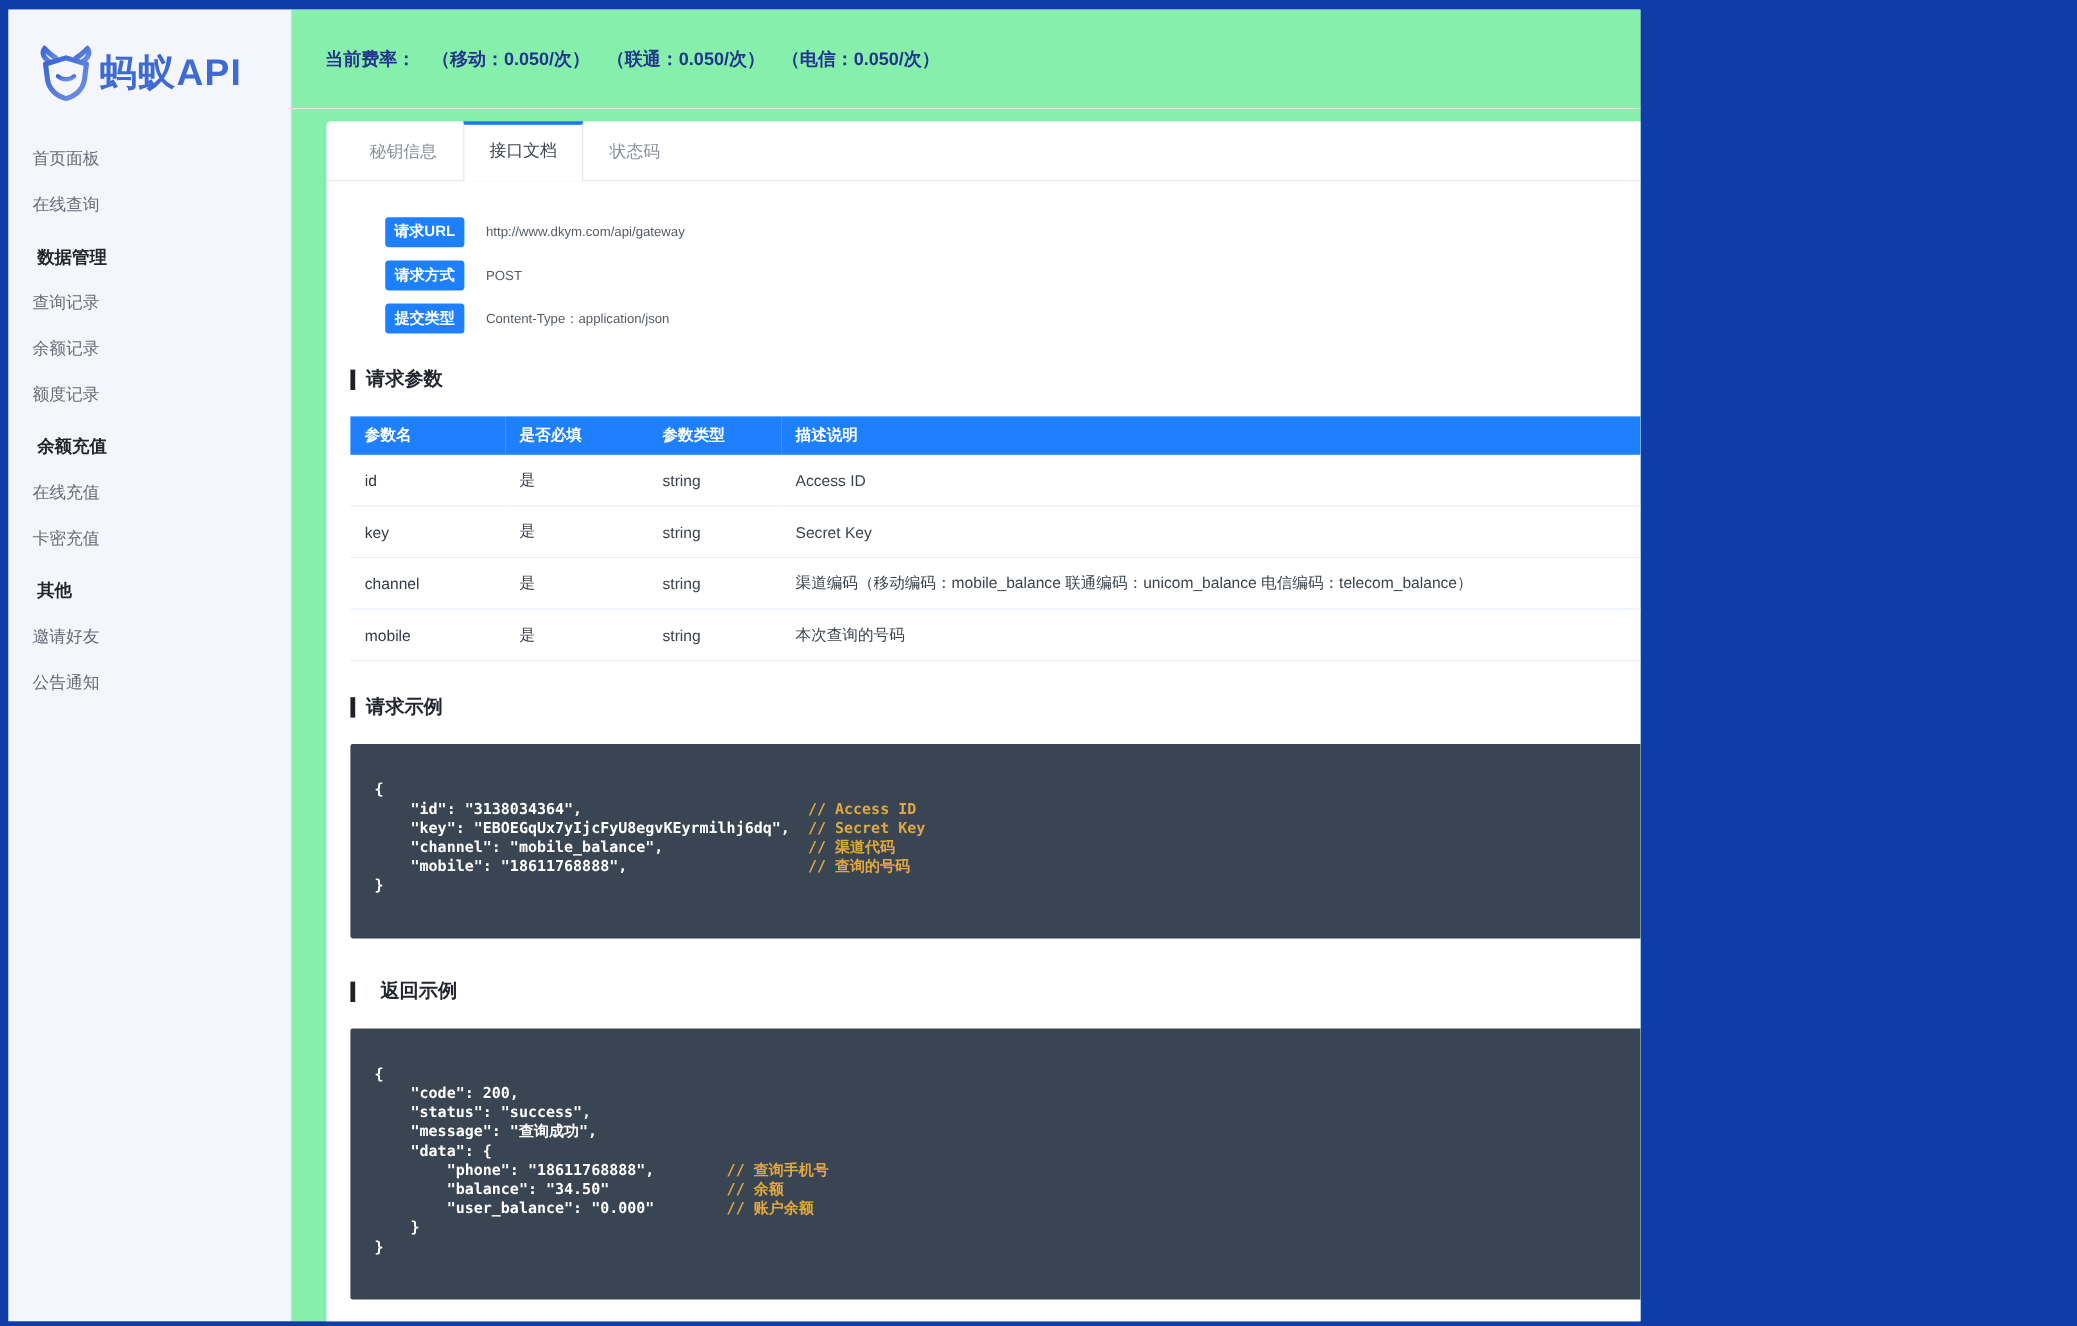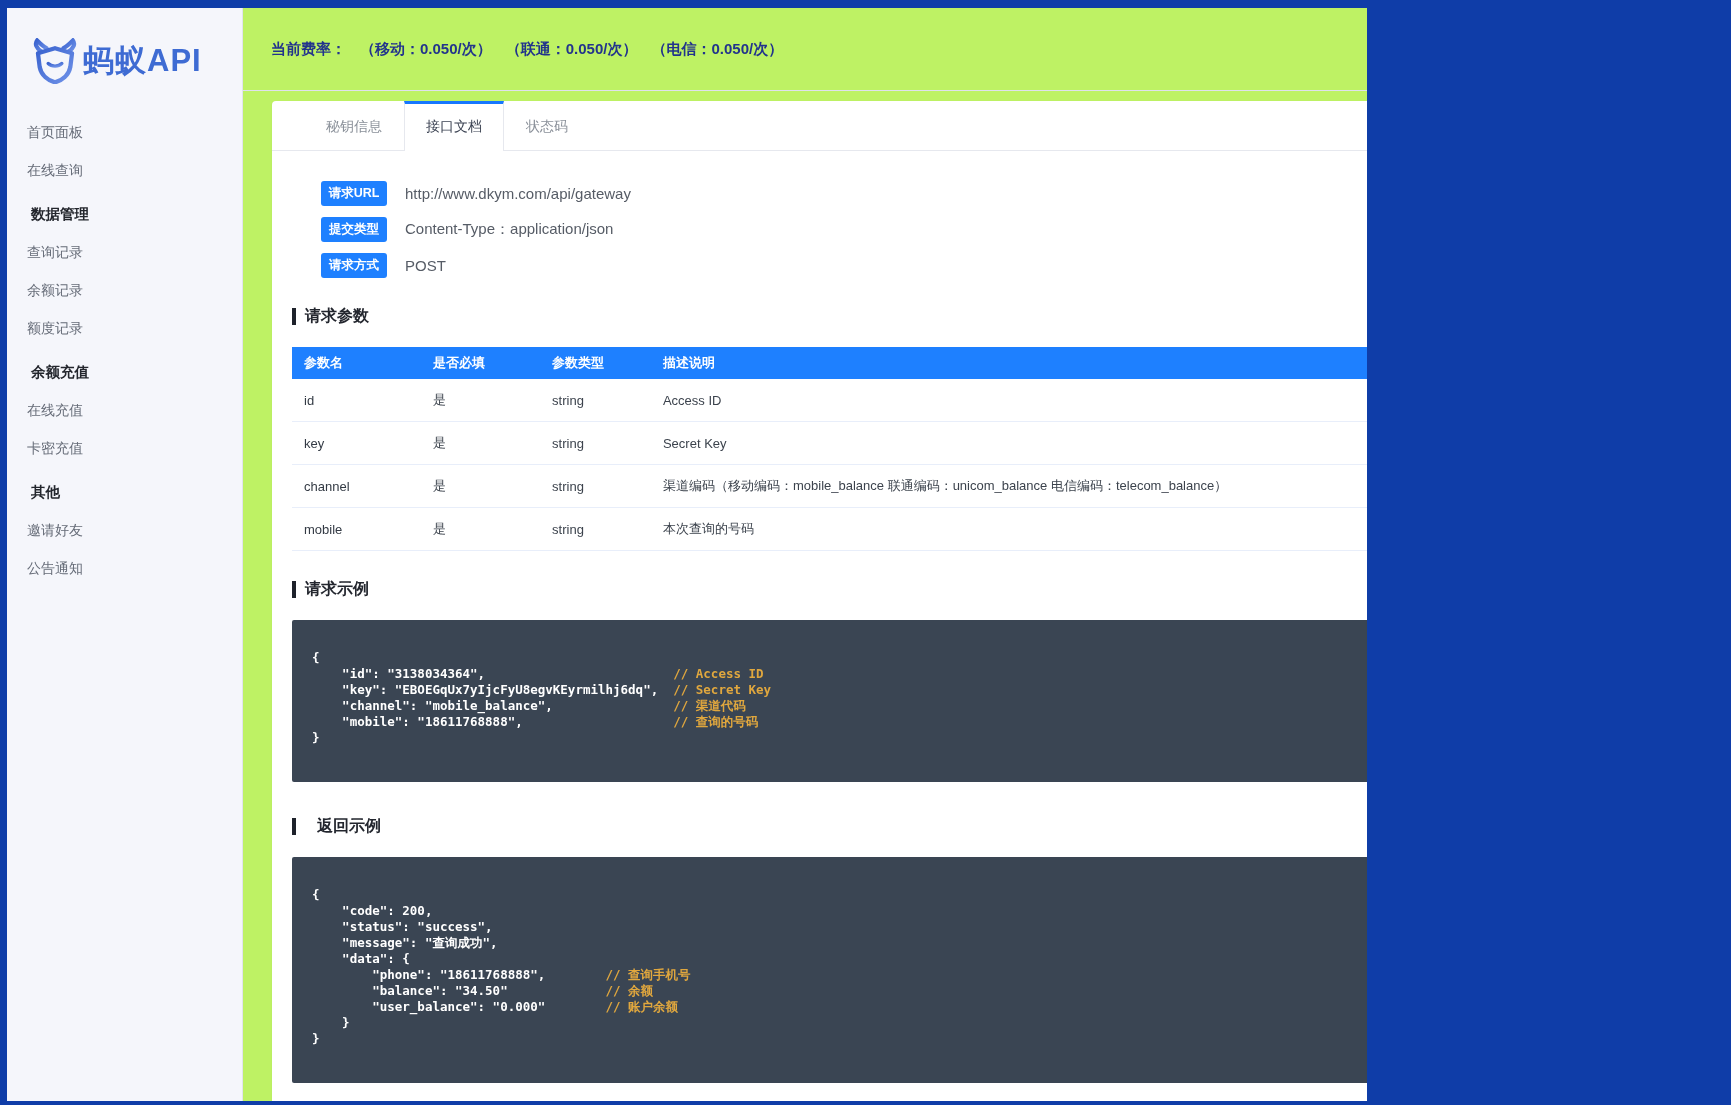--- a/index.html
+++ b/index.html
@@ -13,45 +13,45 @@
   
   .sidebar { width:236px; min-width:236px; background:#f5f6fb; border-right:1px solid #e2e4ee; height:100%; }
   .logo { display:flex; align-items:center; padding:30px 0 14px 22px; cursor:pointer; }
   .logo svg { width:52px; height:46px; }
   .logo-text { font-size:31px; font-weight:bold; color:#3e6bd3; letter-spacing:1px; margin-left:2px; }
   .nav { padding-top:16px; }
   .nav-item { font-size:14px; color:#666c78; padding:10px 20px; cursor:pointer; }
   .nav-header { font-size:14.5px; font-weight:bold; color:#23262d; padding:10px 24px; margin-top:5px; }
 
   
-  .right-col { flex:1; display:flex; flex-direction:column; background:#bef264; }
+  .right-col { flex:1; display:flex; flex-direction:column; background:#86efac; }
   .topbar { height:83px; min-height:83px; display:flex; align-items:center; justify-content:space-between; padding:0 38px 0 28px; border-bottom:1px solid #dfe1ec; }
   .rates { font-size:15px; font-weight:bold; color:#22348c; display:flex; align-items:center; }
   .rate-item { margin-left:14px; }
   .avatar-wrap { position:relative; width:46px; height:46px; cursor:pointer; }
   .avatar { width:46px; height:46px; border-radius:50%; border:2px solid #2e7df2; background:#d6e4fb; position:relative; overflow:hidden; }
   .avatar .head { position:absolute; left:50%; top:8px; transform:translateX(-50%); width:15px; height:15px; border-radius:50%; background:#aec7f1; }
   .avatar .body { position:absolute; left:50%; top:24px; transform:translateX(-50%); width:28px; height:20px; border-radius:50% 50% 0 0; background:#aec7f1; }
   .notif-dot { position:absolute; right:-2px; top:-3px; width:13px; height:13px; border-radius:50%; background:#e8503f; }
 
   
   .main { padding:10px 25px 0 29px; }
   .card { background:#ffffff; border-radius:4px; width:1426px; min-height:890px; box-shadow:0 1px 3px rgba(30,50,90,.05); }
 
   
-  .tabbar { display:flex; border-bottom:1px solid #e6e8ee; padding-left:32px; height:50px; }
+  .tabbar { display:flex; border-bottom:1px solid #e6e8ee; padding-left:14px; height:50px; }
   .tab { font-size:14px; color:#8a9099; line-height:48px; padding:0 21px; cursor:pointer; border:1px solid transparent; border-bottom:none; }
   .tab.active { color:#3c4353; background:#fff; border-color:#e6e8ee; border-top:3px solid #1677ff; line-height:45px; margin-bottom:-1px;font-family:Liberation Serif, serif; }
 
   .card-body { padding:30px 20px 34px 20px; }
 
   
   .info-row { display:flex; align-items:center; margin-bottom:11px;padding-left:29px; }
   .badge { background:#1e80ff; color:#fff; font-size:12.5px; font-weight:bold; padding:4px 0; width:66px; text-align:center; border-radius:3px; }
-  .info-value { margin-left:18px; font-size:15px; color:#565c66; }
+  .info-value { margin-left:18px; font-size:11px; color:#565c66; }
 
   
   .sec-title { display:flex; align-items:center; margin-top:28px; }
   .sec-bar { width:4px; height:17px; background:#1e222b; margin-right:9px; }
   .sec-text { font-size:16px; font-weight:bold; color:#23262e; }
 
   
   table { width:100%; border-collapse:collapse; margin-top:20px; }
   th { background:#1e80ff; color:#fff; font-size:13px; font-weight:bold; text-align:left; padding:7px 12px; }
   td { font-size:13px; color:#3c434d; padding:12px 12px; border-bottom:1px solid #e8eefa; }
@@ -131,26 +131,26 @@
             <div class="tab">状态码</div>
           </div>
 
         <div class="card-body">
           <div>
               <div class="info-row">
                 <span class="badge">请求URL</span>
                 <span class="info-value">http://www.dkym.com/api/gateway</span>
               </div>
               <div class="info-row">
+                <span class="badge">请求方式</span>
+                <span class="info-value">POST</span>
+              </div>
+              <div class="info-row">
                 <span class="badge">提交类型</span>
                 <span class="info-value">Content-Type：application/json</span>
-              </div>
-              <div class="info-row">
-                <span class="badge">请求方式</span>
-                <span class="info-value">POST</span>
               </div>
             </div>
 
           <div class="sec-title">
             <div class="sec-bar"></div>
             <div class="sec-text">请求参数</div>
           </div>
 
           <table>
             <thead>

